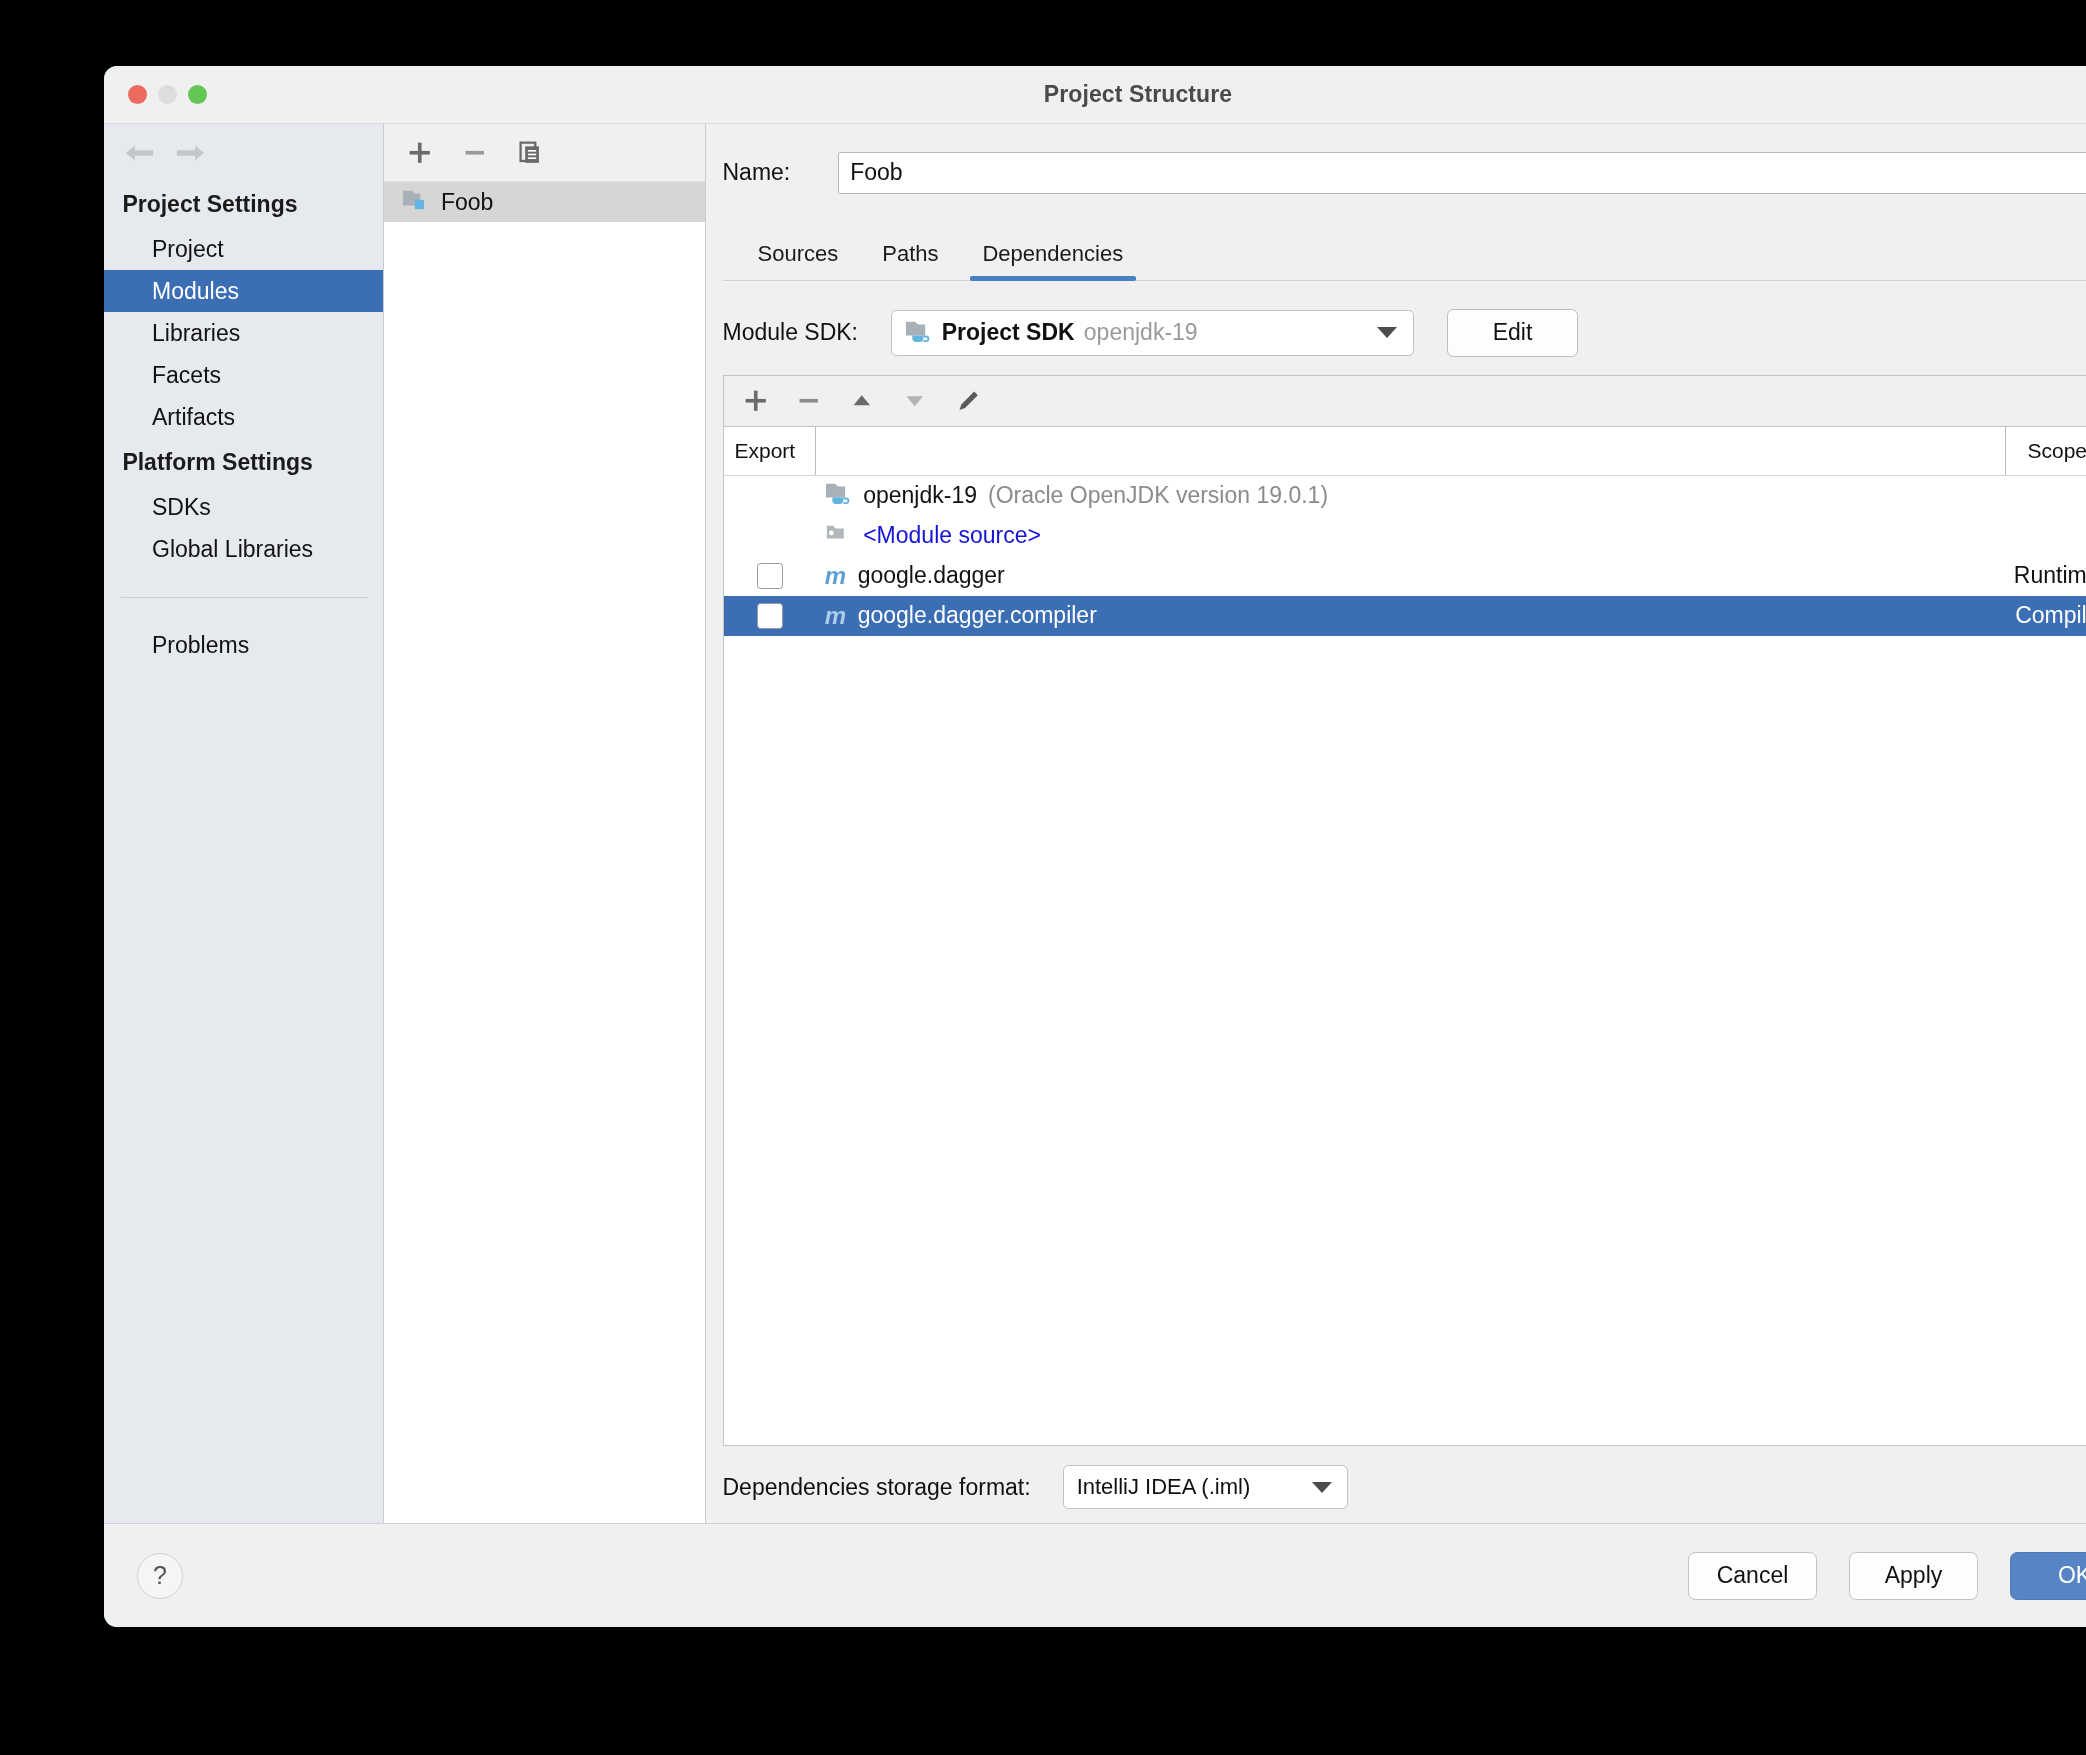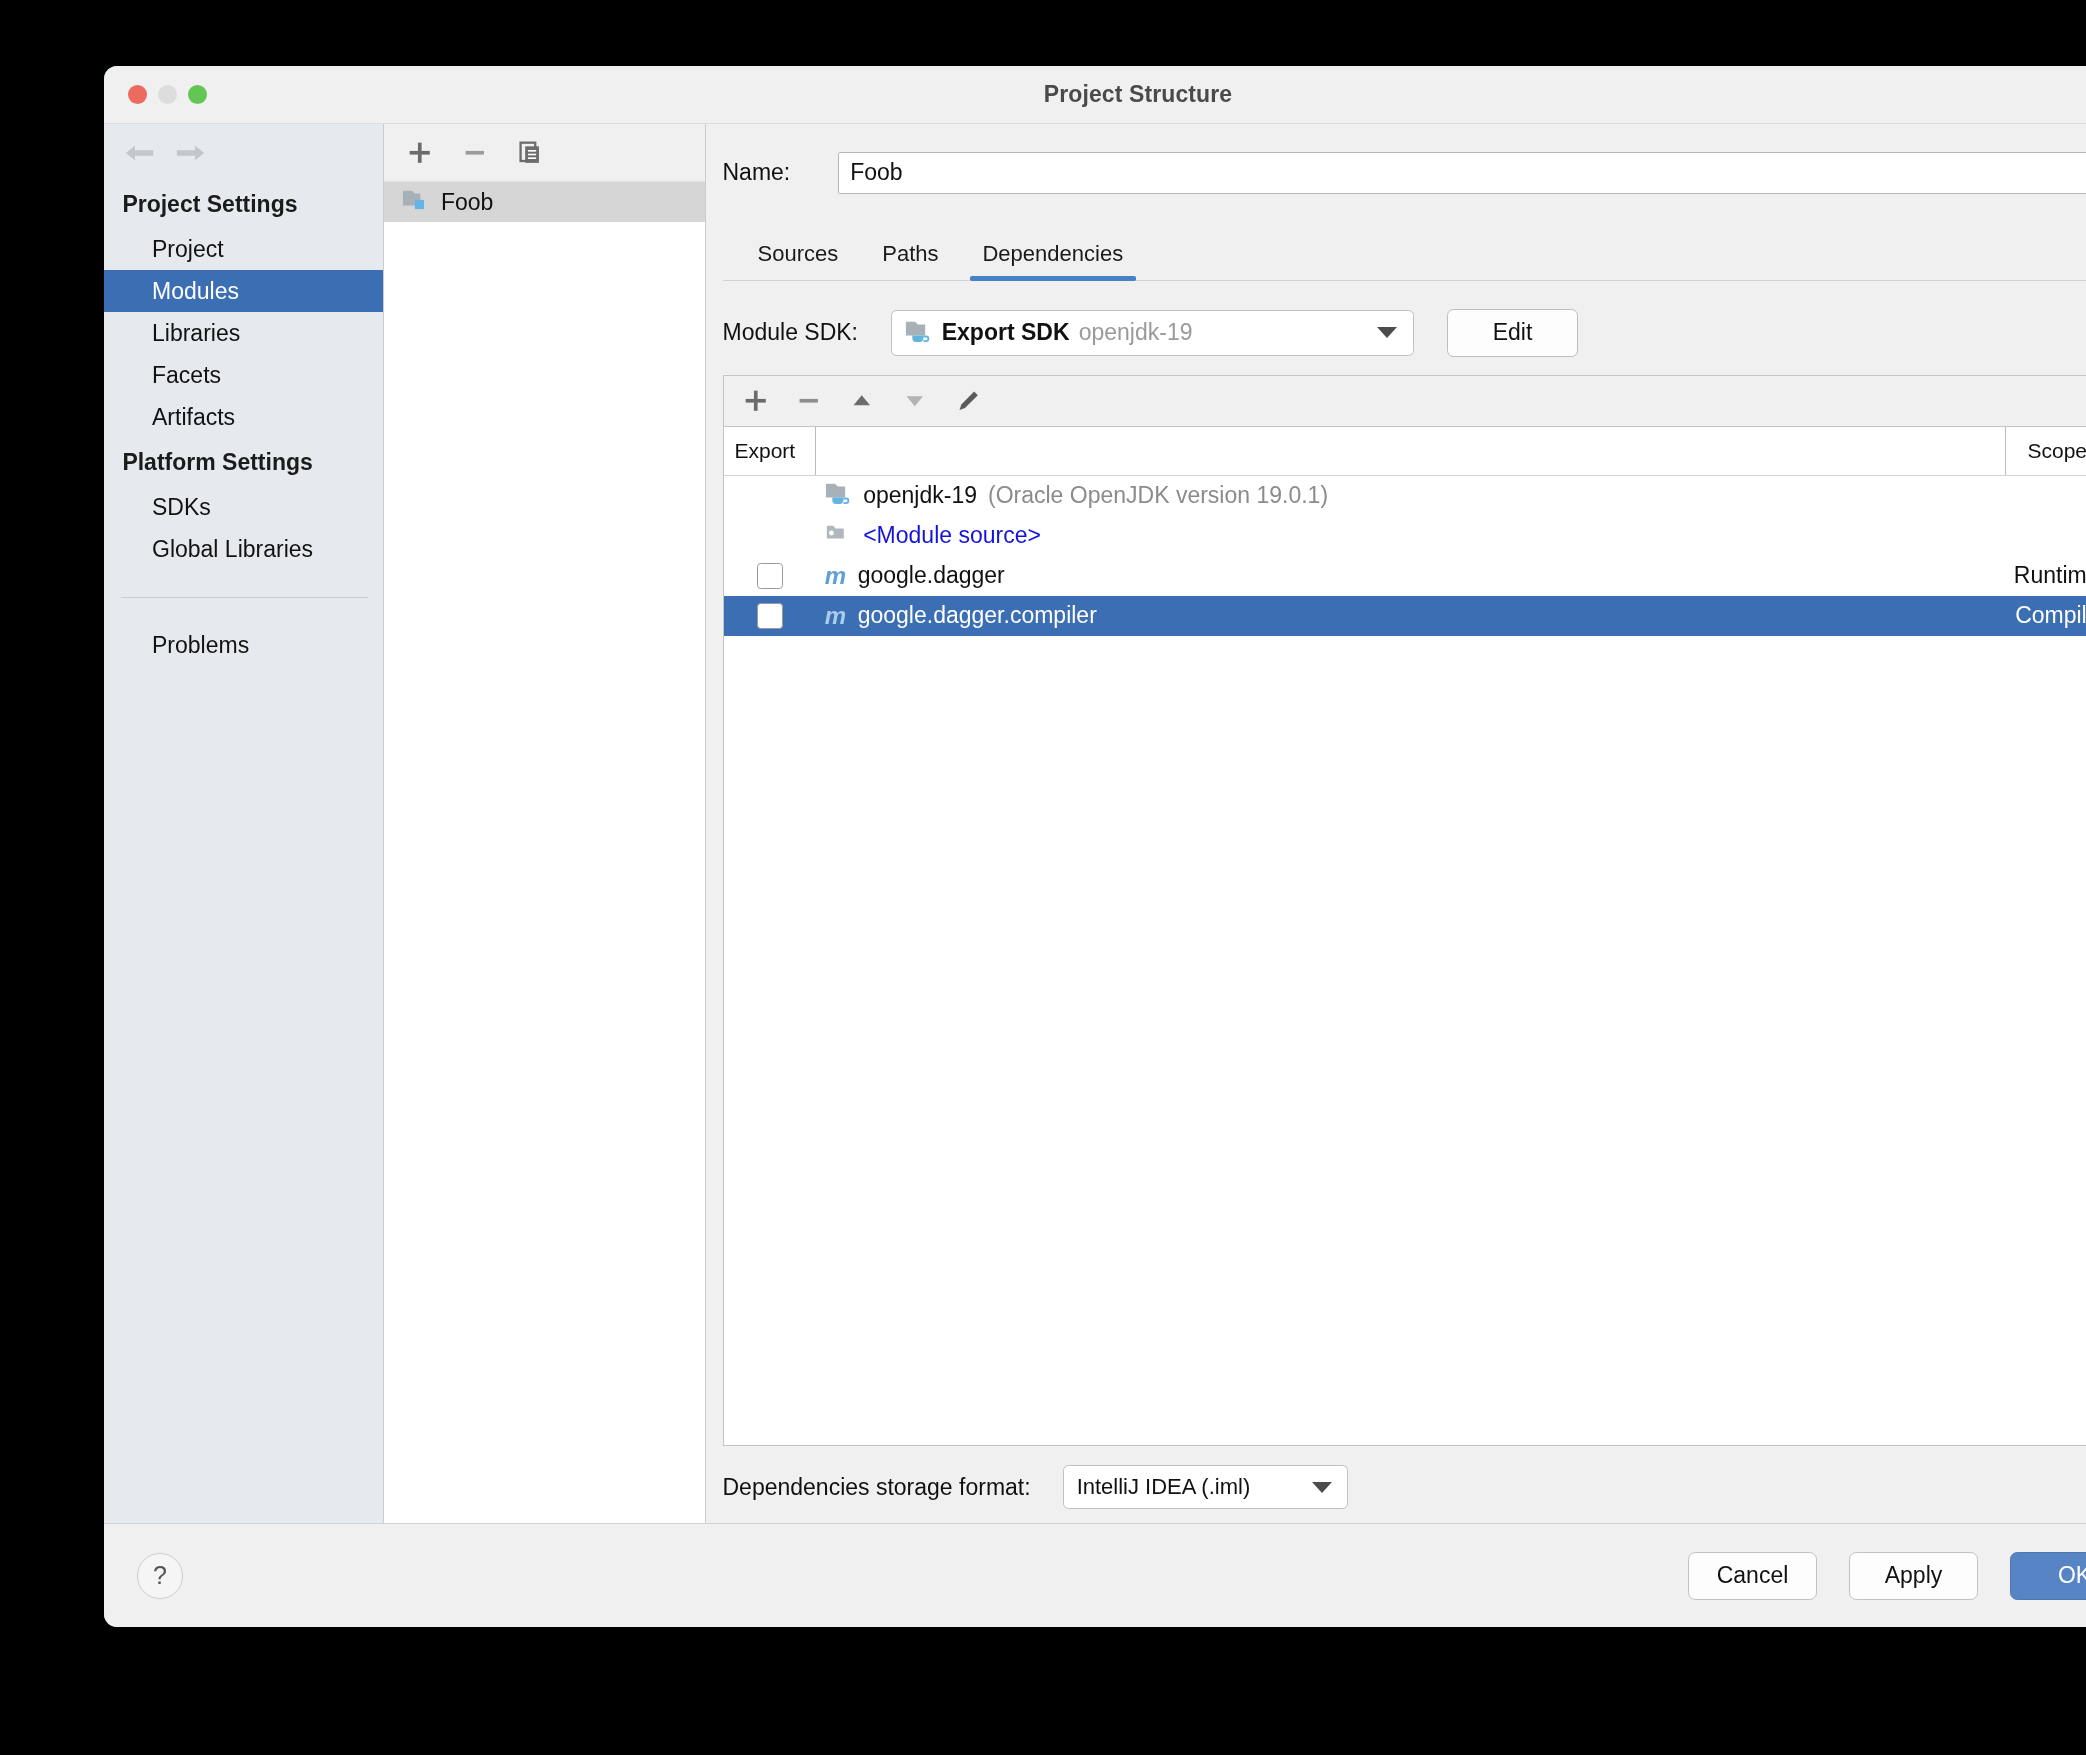--- a/index.html
+++ b/index.html
@@ -531,21 +531,21 @@
       <div id="sdk-row">
         <div id="sdk-label">Module SDK:</div>
         <div id="sdk-combo">
           <span>
             <svg width="27.5" height="24" viewBox="0 0 30 26">
               <path d="M1 3 h10 l3 3 h8 v12 H1 Z" fill="#a8b0b8"></path>
               <path d="M8 18 h12 v3 a4 4 0 0 1 -4 4 h-4 a4 4 0 0 1 -4 -4 Z" fill="#63b4e0"></path>
               <path d="M20 19 h3 a2.5 2.5 0 0 1 0 5 h-3" fill="none" stroke="#63b4e0" stroke-width="2"></path>
             </svg>
           </span>
-          <span class="sdk-main">Export SDK</span>
+          <span class="sdk-main">Project SDK</span>
           <span class="sdk-sub">openjdk-19</span>
           <span class="caret" id="sdk-caret"></span>
         </div>
         <div id="edit-button">Edit</div>
       </div>
 
       <div id="dep-panel">
 
         <div id="dep-toolbar">
           <div class="tb-icon">

